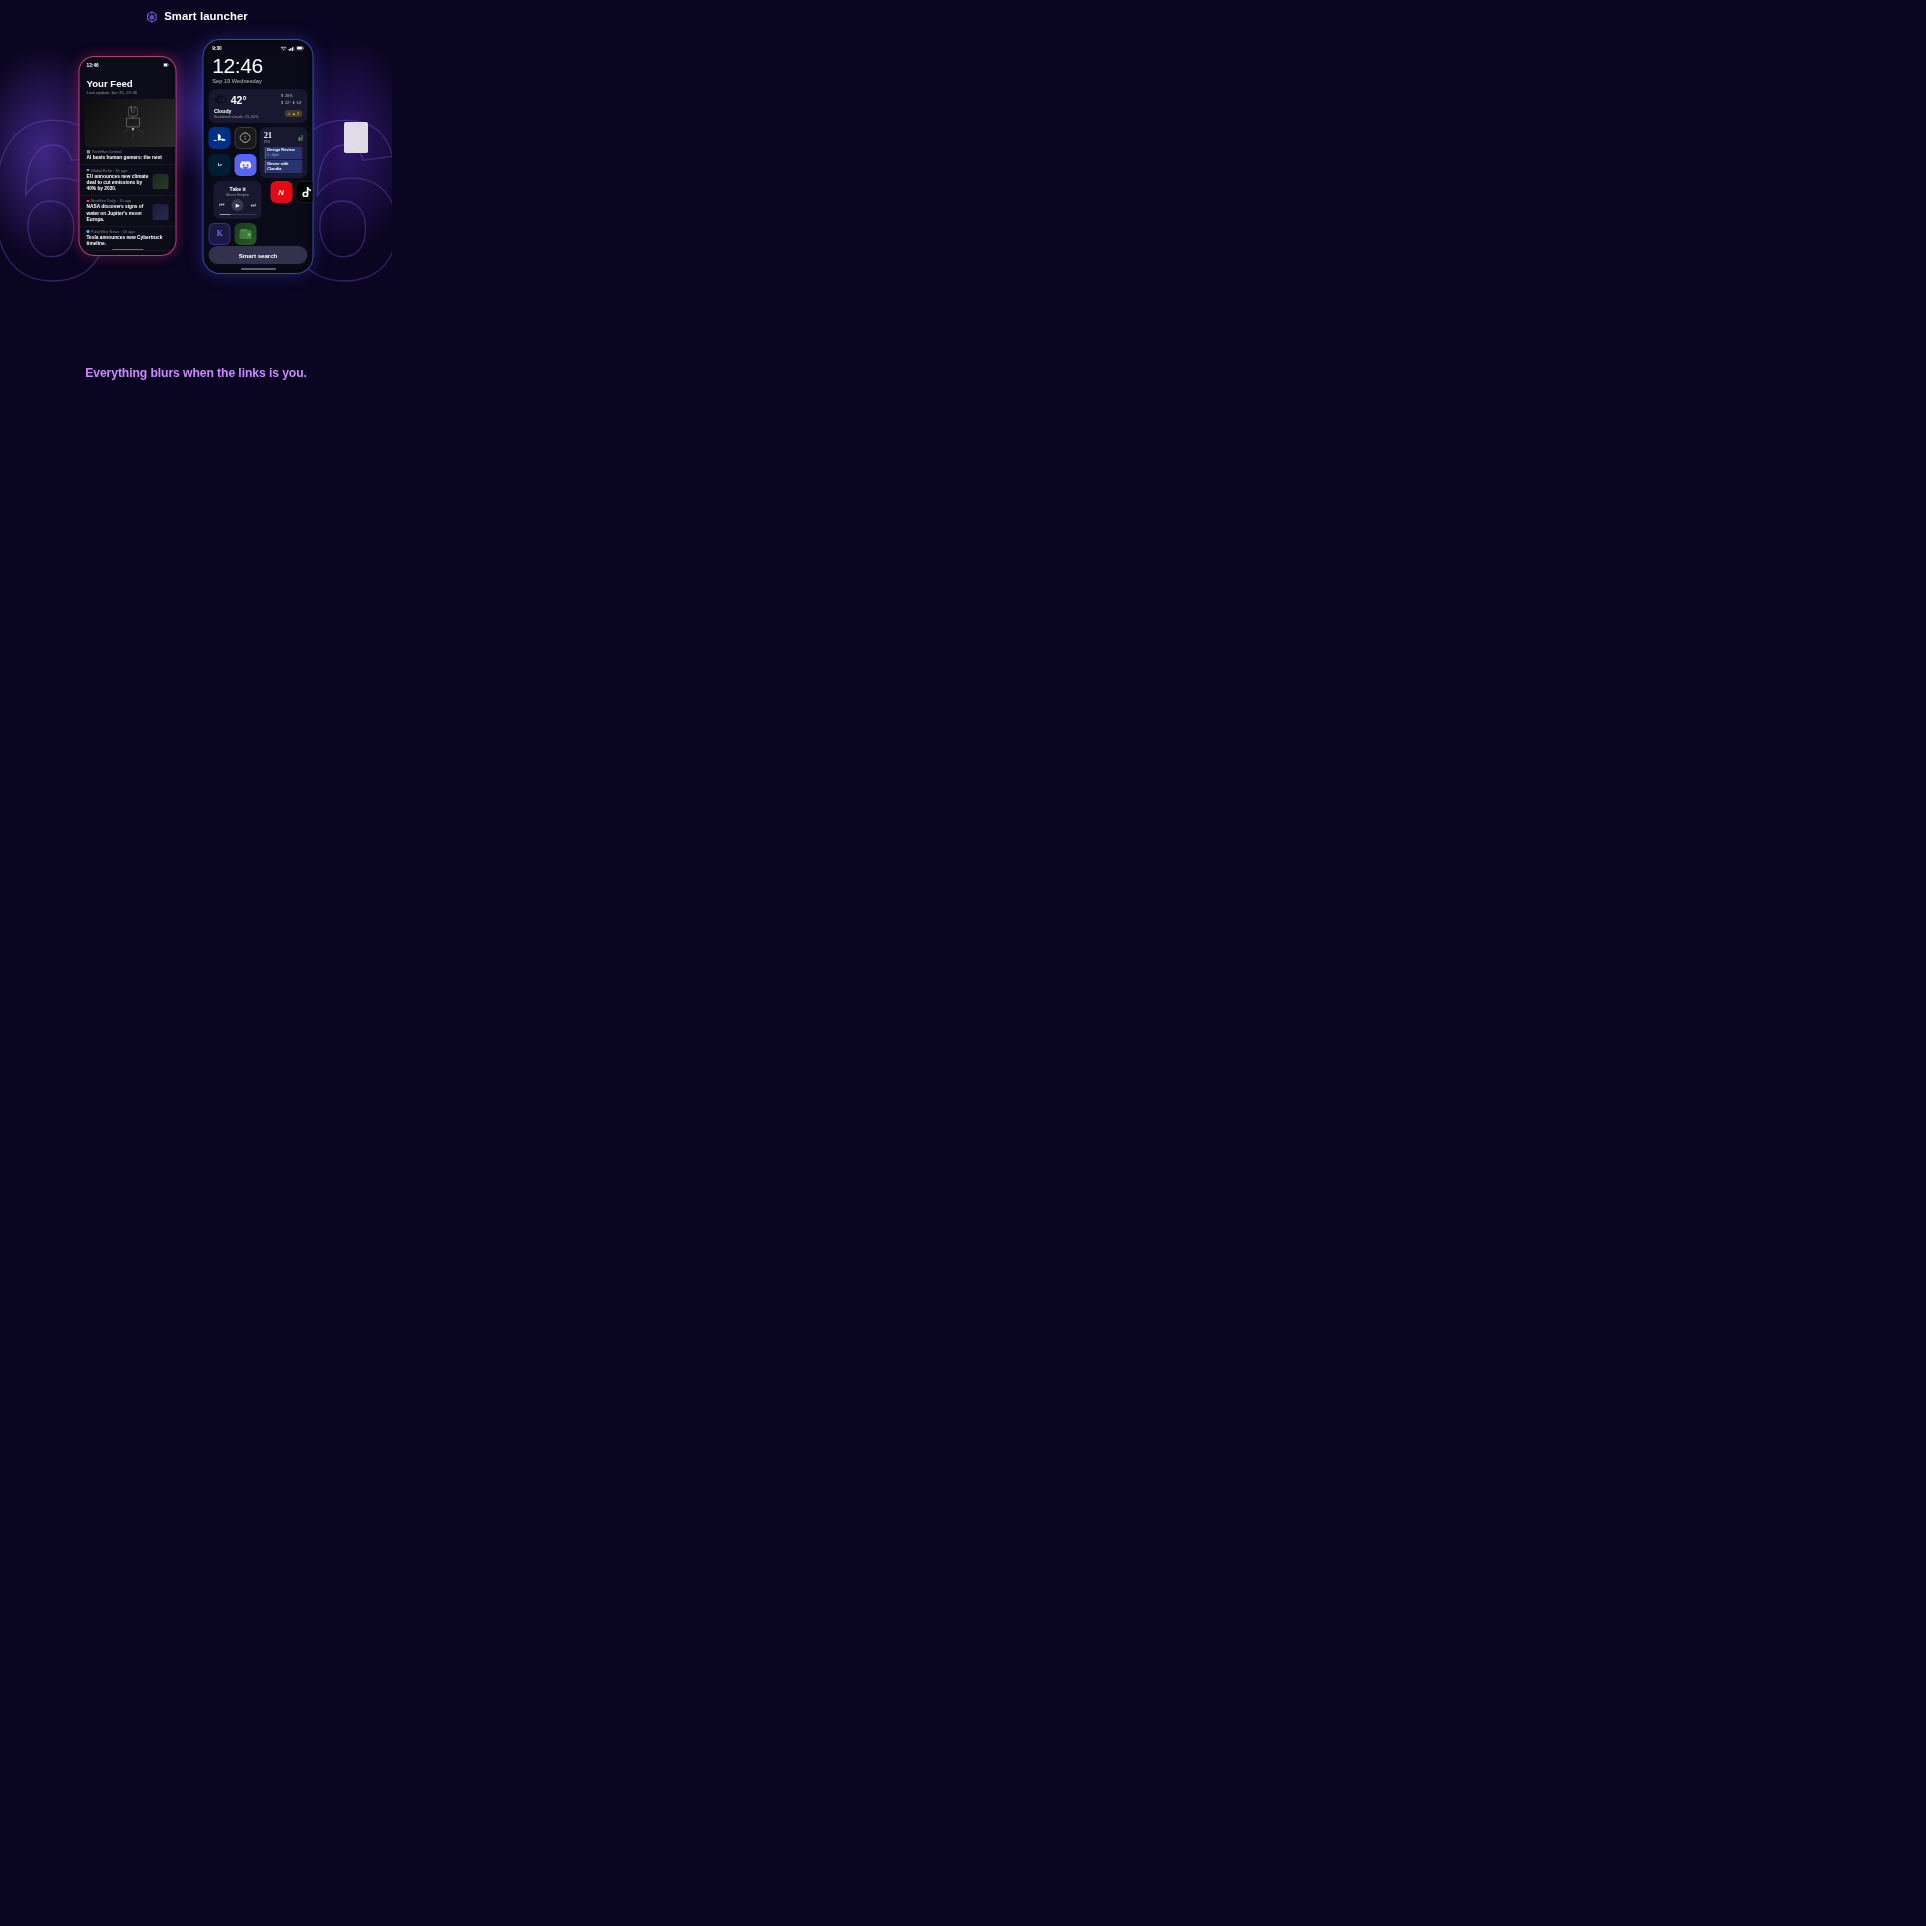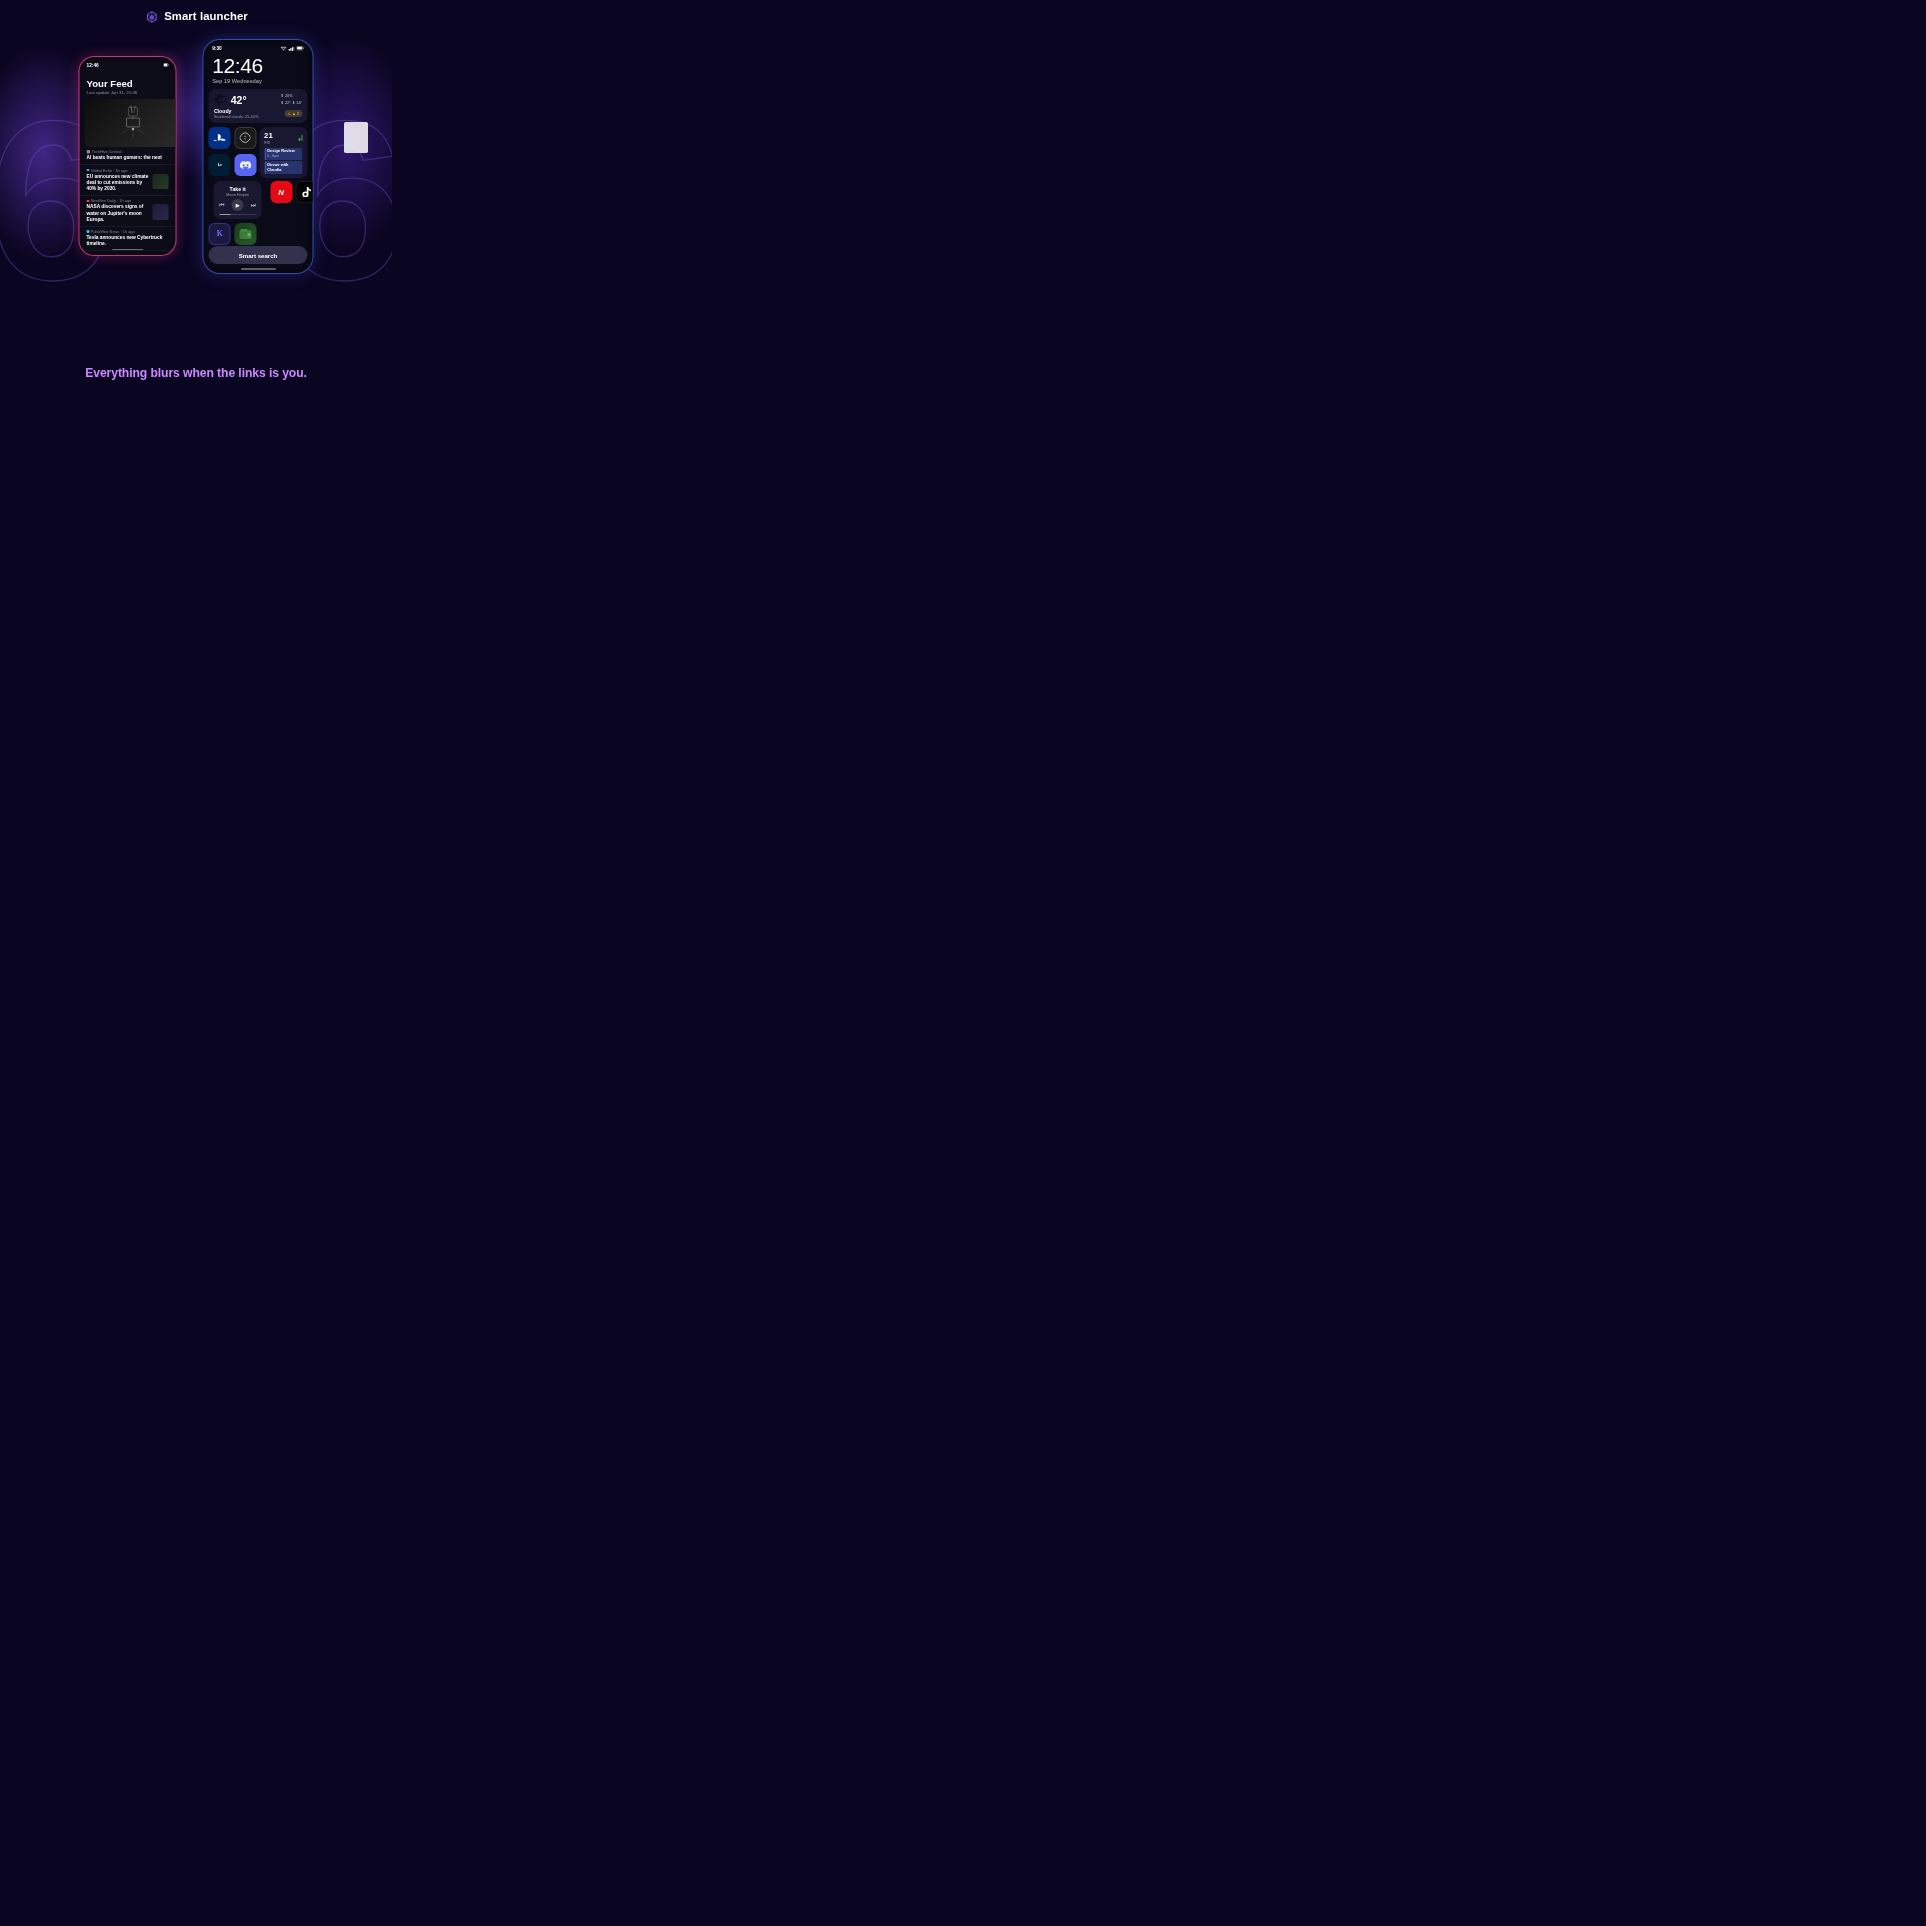--- a/index.html
+++ b/index.html
@@ -337,20 +337,21 @@
       border-radius: 7px;
       padding: 4.4px;
       grid-column: 3;
       grid-row: 1 / 3;
     }
     .pr-cal-header {
       display: flex;
       align-items: center;
       gap: 1.7px;
       margin-bottom: 2.6px;
+      font-family: Liberation Serif, serif;
     }
     .pr-cal-day-num {
       font-size: 7.8px;
       font-weight: 700;
       color: #fff;
     }
     .pr-cal-day-name {
       font-size: 4.8px;
       color: rgba(255,255,255,0.6);
     }

